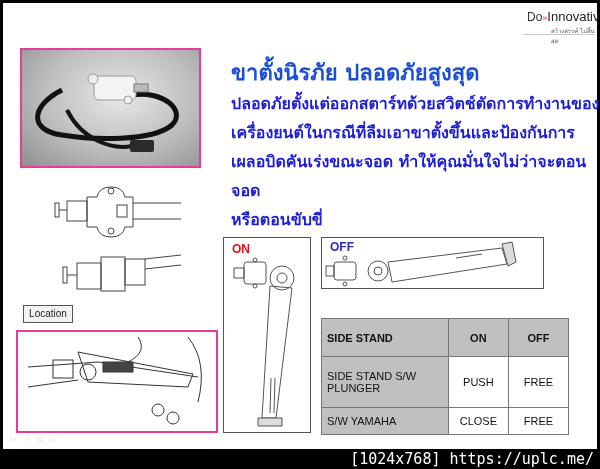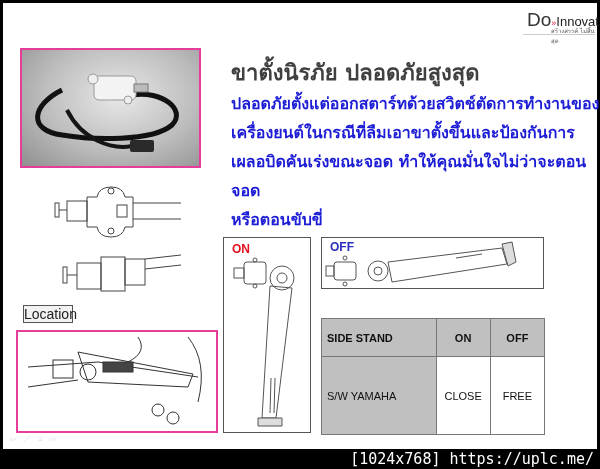--- a/index.html
+++ b/index.html
@@ -6,53 +6,53 @@
   html, body { width: 600px; height: 469px; background: #000; overflow: hidden; }
   body { position: relative; font-family: "Liberation Sans", sans-serif; }
 
   .slide {
     position: absolute; left: 3px; top: 3px; width: 594px; height: 446px;
     background: #ffffff;
   }
 
   
   .logo-do { position: absolute; left: 524px; top: 6px; font-size: 13px; color: #222; letter-spacing: 0; }
-  .logo-do .do { font-size: 19px; color: #333; }
+  .logo-do .do { font-size: 12px; color: #333; }
   .logo-do .arrow { color: #e8203a; font-size: 9px; }
   .logo-sub { position: absolute; left: 548px; top: 23px; font-size: 6px; color: #555; }
   .logo-line { position: absolute; left: 520px; top: 31px; width: 72px; height: 1px; background: #ccc; }
   .logo-yamaha { position: absolute; left: 524px; top: 33px; font-size: 13px; font-weight: bold; color: #d4102a; font-family: "Liberation Sans", sans-serif; letter-spacing: 0.3px; }
   .logo-yamaha .emblem { display: inline-block; width: 11px; height: 11px; border-radius: 50%; background: radial-gradient(circle at 40% 40%, #ff6b7a, #c0102a); vertical-align: -1px; margin-right: 2px; }
 
   
   .photo {
     position: absolute; left: 17px; top: 45px; width: 181px; height: 120px;
     border: 2px solid #e63d9a;
     background: radial-gradient(ellipse at 55% 40%, #e8e8e8 0%, #bdbdbd 55%, #8f8f8f 100%);
     overflow: hidden;
   }
 
   
   .title {
     position: absolute; left: 228px; top: 52px;
-    font-family: "DejaVu Serif", serif; font-weight: bold; font-size: 22px; color: #404040;
+    font-family: "DejaVu Serif", serif; font-weight: bold; font-size: 22px; color: #1d4ed8;
   }
   .body-text {
     position: absolute; left: 228px; top: 86px; width: 372px;
     font-family: "DejaVu Serif", serif; font-weight: bold; font-size: 16px; line-height: 29px; color: #1d1dd6;
   }
 
   
   .drawing-top { position: absolute; left: 50px; top: 178px; width: 130px; height: 60px; }
   .drawing-bot { position: absolute; left: 58px; top: 246px; width: 122px; height: 48px; }
 
   .location-label {
     position: absolute; left: 20px; top: 302px; width: 50px; height: 18px;
     border: 1px solid #555; background: #f2f2f2;
-    font-size: 14px; color: #222; text-align: center; line-height: 16px;
+    font-size: 10px; color: #222; text-align: center; line-height: 16px;
   }
 
   .location-frame {
     position: absolute; left: 13px; top: 327px; width: 202px; height: 103px;
     border: 2px solid #e63d9a; background: #fff; overflow: hidden;
   }
 
   .on-box {
     position: absolute; left: 220px; top: 234px; width: 88px; height: 196px;
     border: 1px solid #555; background: #fff; overflow: hidden;
@@ -60,21 +60,21 @@
   .on-label { position: absolute; left: 8px; top: 4px; font-weight: bold; font-size: 12px; color: #e3101e; }
 
   .off-box {
     position: absolute; left: 318px; top: 234px; width: 223px; height: 52px;
     border: 1px solid #555; background: #fff; overflow: hidden;
   }
   .off-label { position: absolute; left: 8px; top: 2px; font-weight: bold; font-size: 12px; color: #2b2fb8; }
 
   
   table.spec {
-    position: absolute; left: 318px; top: 315px; width: 224px; height: 117px;
+    position: absolute; left: 318px; top: 315px; width: 248px; height: 117px;
     border-collapse: collapse; font-size: 11px; color: #111;
   }
   table.spec td, table.spec th { border: 1px solid #777; padding: 0 5px; }
   table.spec th { background: #c0c0c0; font-weight: bold; height: 38px; }
   table.spec th.first { text-align: left; width: 114px; }
   table.spec th.c { text-align: center; width: 54px; }
   table.spec td.rowhead { background: #c0c0c0; text-align: left; line-height: 12px; }
   table.spec td.val { text-align: center; background: #fff; }
 
   .nav-icons { position: absolute; left: 6px; top: 430px; font-size: 9px; color: #e4e4e4; letter-spacing: 6px; }
@@ -196,20 +196,25 @@
   </div>
 
   <table class="spec">
     <tbody>
         <tr>
       <th class="first">SIDE STAND</th>
       <th class="c">ON</th>
       <th class="c">OFF</th>
     </tr>
     <tr>
+      <td class="rowhead">SIDE STAND S/W PLUNGER</td>
+      <td class="val">PUSH</td>
+      <td class="val">FREE</td>
+    </tr>
+    <tr>
       <td class="rowhead">S/W YAMAHA</td>
       <td class="val">CLOSE</td>
       <td class="val">FREE</td>
     </tr>
   </tbody>
     </table>
 
   <div class="nav-icons">
     <span>⇦</span><span>／</span><span>≡</span><span>⇨</span>
   </div>

